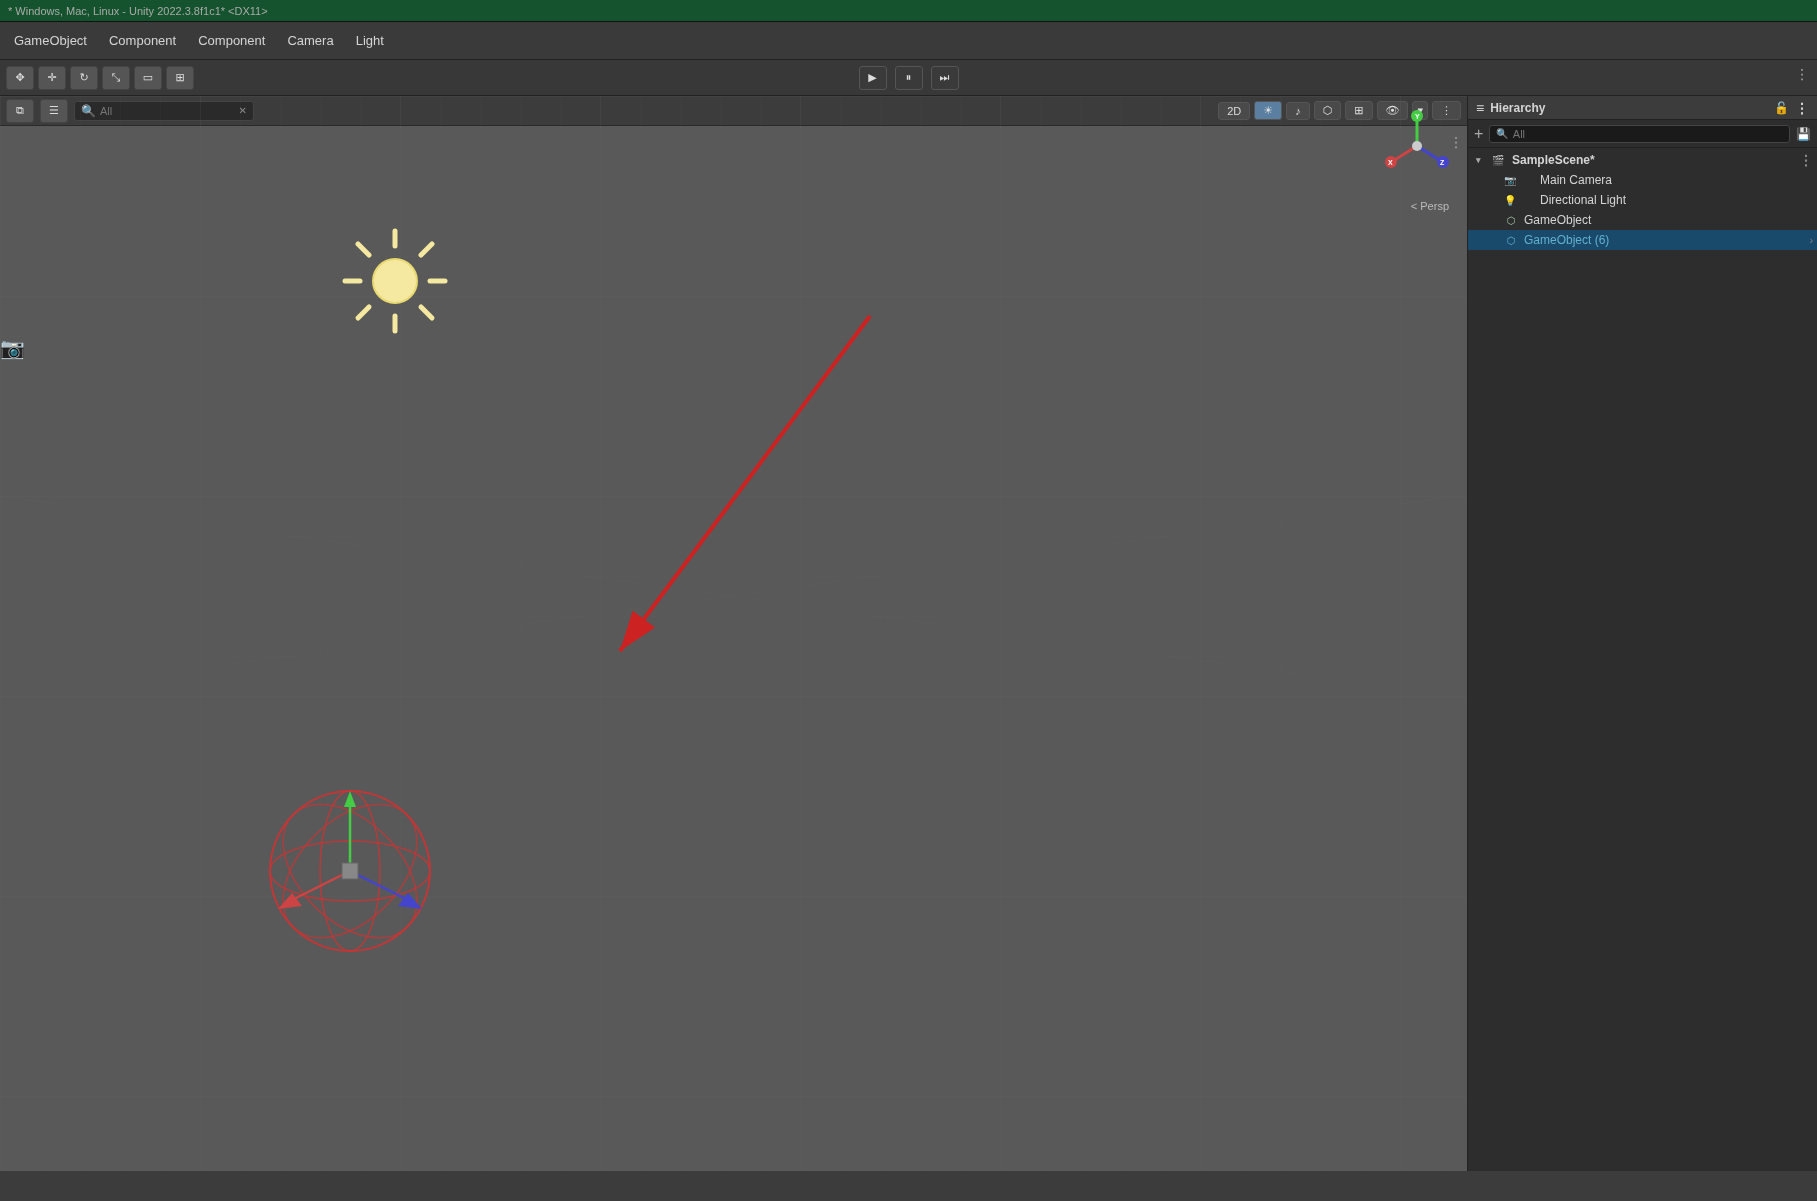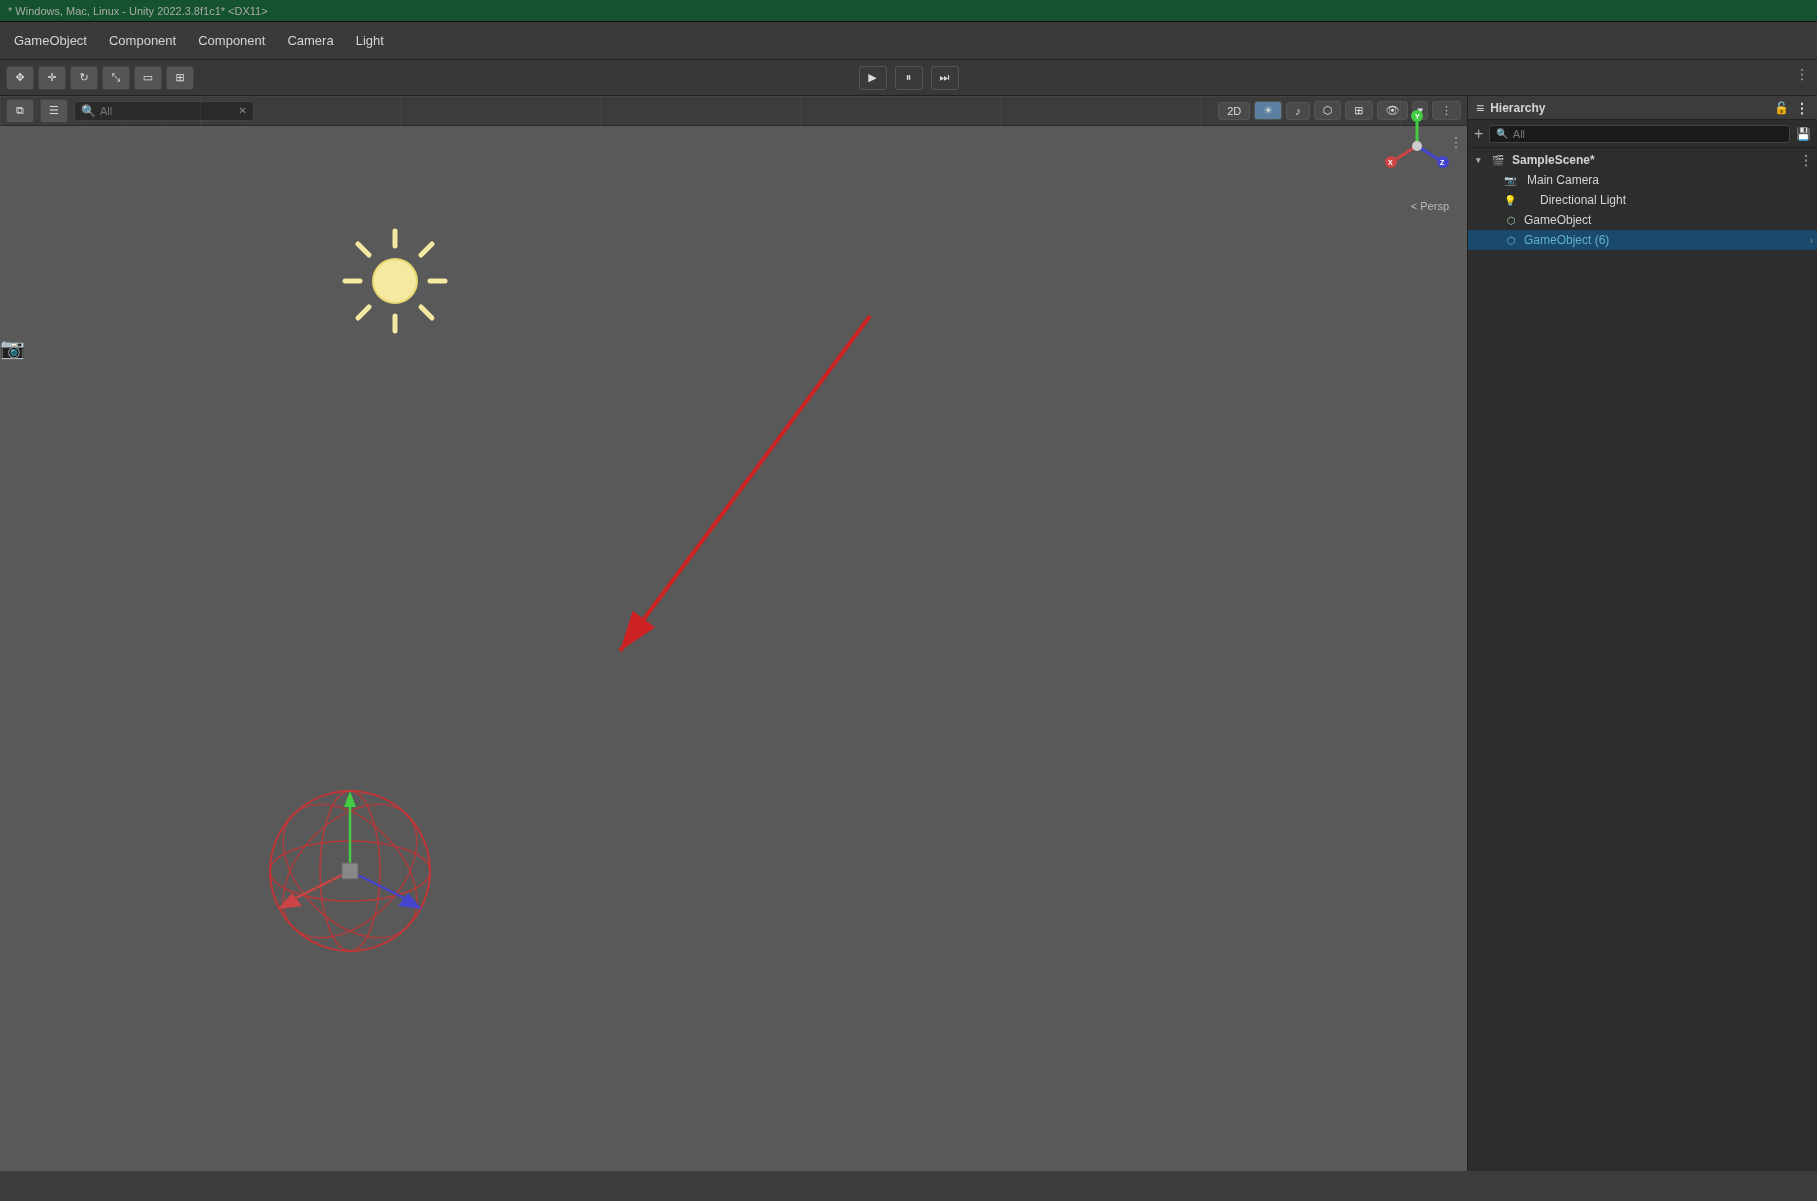--- a/index.html
+++ b/index.html
@@ -489,21 +489,21 @@
       <div class="hierarchy-item scene-root">
         <span class="expand-arrow">▾</span>
         <span class="hierarchy-icon scene-icon">🎬</span>
         <span style="margin-left:2px;">SampleScene*</span>
         <span class="three-dots">⋮</span>
       </div>
 
       <div class="hierarchy-item">
         <span class="indent"></span>
         <span class="hierarchy-icon camera-h-icon">📷</span>
-        <span style="margin-left:5px;">Main Camera</span>
+        <span style="margin-left:18px;">Main Camera</span>
       </div>
 
       <div class="hierarchy-item">
         <span class="indent"></span>
         <span class="hierarchy-icon light-icon">💡</span>
         <span style="margin-left:18px;">Directional Light</span>
       </div>
 
       <div class="hierarchy-item">
         <span class="indent"></span>

